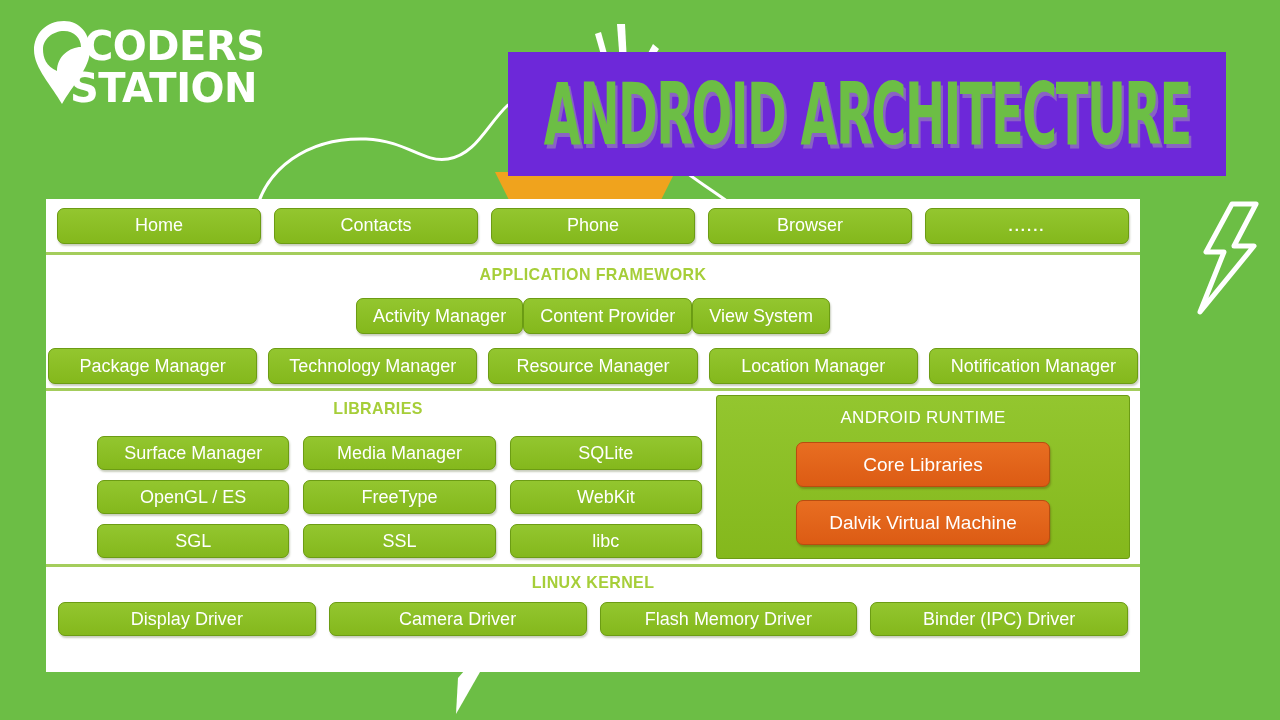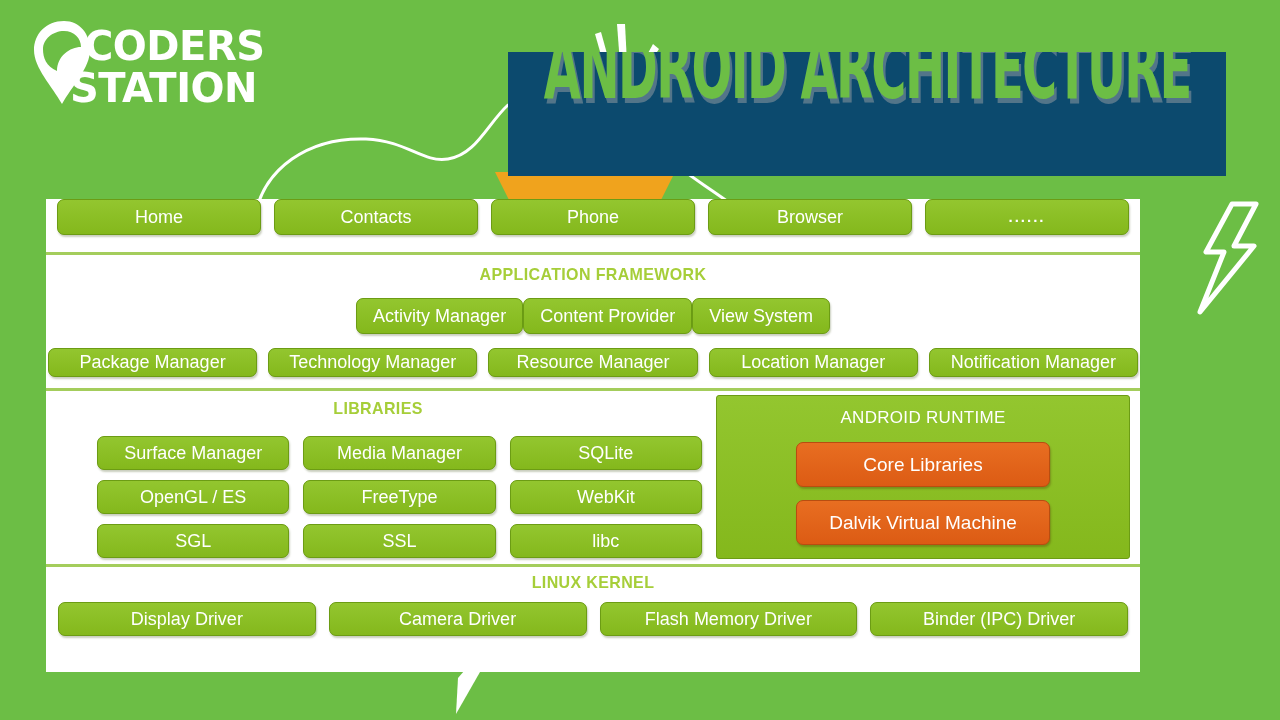--- a/index.html
+++ b/index.html
@@ -59,22 +59,23 @@
     height: 40px;
   }
 
   
   #title-card {
     position: absolute;
     left: 508px;
     top: 52px;
     width: 718px;
     height: 124px;
-    background: #0c4a6e;
-    display: flex;
+    background: #6d28d9;
+    display: flex;
+    align-items: center;
     justify-content: center;
     overflow: hidden;
   }
   #title-text {
     font-family: "DejaVu Sans", sans-serif;
     font-weight: bold;
     font-size: 60px;
     line-height: 1;
     color: #6cbe45;
     letter-spacing: -2px;
@@ -147,21 +148,21 @@
     box-sizing: border-box;
     text-align: center;
     line-height: 1.05;
     white-space: nowrap;
   }
 
   
   #band-apps {
     height: 54px;
     display: flex;
-    align-items: flex-start;
+    align-items: center;
     padding: 0 11px;
     gap: 13px;
   }
   #band-apps .pill {
     flex: 1 1 0;
     height: 36px;
     font-size: 18px;
   }
   #band-apps .pill.dots {
     letter-spacing: 2px;
@@ -186,21 +187,21 @@
     font-size: 18px;
   }
   #fw-row2 {
     display: flex;
     gap: 11px;
     margin-top: 14px;
     padding: 0 2px;
   }
   #fw-row2 .pill {
     flex: 1 1 0;
-    height: 29px;
+    height: 36px;
     font-size: 18px;
   }
 
   
   #band-libraries {
     height: 173px;
     display: flex;
     flex-direction: row;
   }
   #lib-left {

